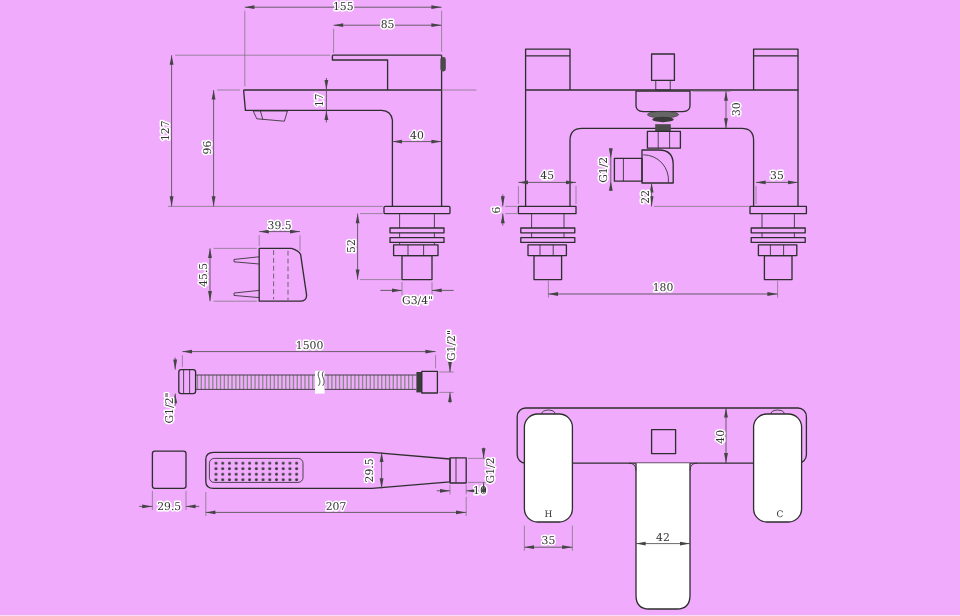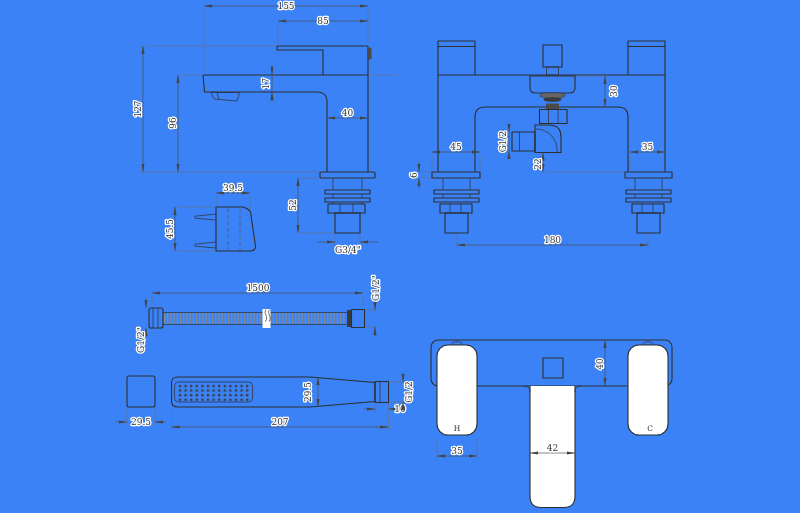--- a/index.html
+++ b/index.html
@@ -1,16 +1,16 @@
 <!DOCTYPE html>
 <html><head>
 <meta charset="utf-8">
 <style>
   html,body{margin:0;padding:0;background:#ffffff;}
-  .page{width:800px;height:513px;background:#3b82f6;position:relative;overflow:hidden;}
+  .page{width:800px;height:513px;background:#f0abfc;position:relative;overflow:hidden;}
   svg{display:block;}
   .obj{stroke:#2e2e2e;stroke-width:1.1;fill:none;stroke-linejoin:round;}
   .obj2{stroke:#2e2e2e;stroke-width:0.7;fill:none;}
   .objf{stroke:#2e2e2e;stroke-width:1.1;fill:#ffffff;stroke-linejoin:round;}
   .fill-dark{fill:#4a4a4a;stroke:none;}
   .dim-l{stroke:#4d4d4d;stroke-width:0.7;fill:none;}
   .ext{stroke:#6e6e6e;stroke-width:0.55;fill:none;}
   .dash{stroke:#555;stroke-width:0.7;fill:none;stroke-dasharray:4 2.5;}
   .dim-t{font-family:"DejaVu Serif",serif;font-size:9px;fill:#333;text-anchor:middle;
          paint-order:stroke;stroke:#ffffff;stroke-width:2.5px;stroke-linejoin:round;}

